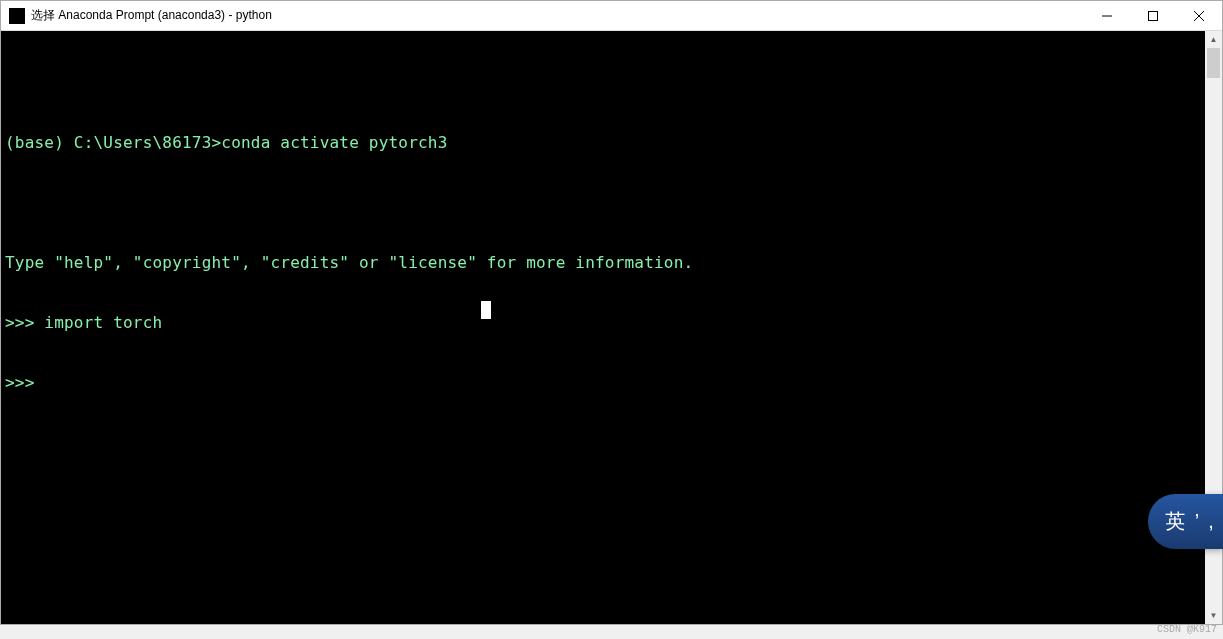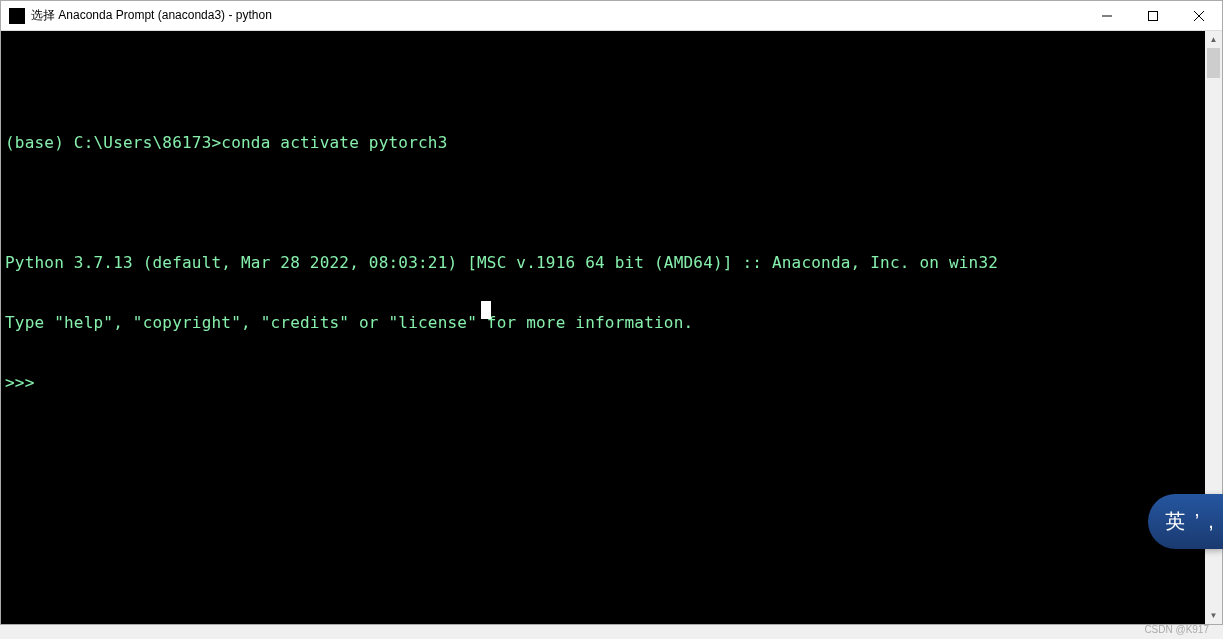--- a/index.html
+++ b/index.html
@@ -132,25 +132,25 @@
       color: #ffffff;
       font-size: 20px;
       box-shadow: 0 2px 6px rgba(0,0,0,0.3);
     }
     .ime-widget .ime-text {
       margin-left: 10px;
       letter-spacing: 2px;
     }
     .watermark {
       position: absolute;
-      right: 14px;
+      right: 6px;
       bottom: 4px;
       font-size: 10px;
       color: #aaaaaa;
-      font-family: Liberation Sans, sans-serif;
+      font-family: Liberation Mono, monospace;
     }
   </style>
 </head>
 <body>
 
 <div class="window">
   <div class="titlebar">
     <div class="titlebar-icon"></div>
     <div class="titlebar-title">选择 Anaconda Prompt (anaconda3) - python</div>
     <div class="titlebar-buttons">
@@ -170,22 +170,22 @@
             <line x1="10" y1="0" x2="0" y2="10" stroke="black" stroke-width="1"></line>
           </svg>
       </div>
     </div>
   </div>
 
   <div class="terminal">
     <div class="line"></div>
     <div class="line">(base) C:\Users\86173&gt;conda activate pytorch3</div>
     <div class="line"></div>
-    <div class="line">Python 3.7.13 (default, Mar 28 2022, 08:03:21) [MSC v.1916 64 bit (AMD64)] :: Anaconda, Inc. on win32</div>
     <div class="line">Type "help", "copyright", "credits" or "license" for more information.</div>
+    <div class="line">&gt;&gt;&gt; import torch</div>
     <div class="line">&gt;&gt;&gt;</div>
     <div class="cursor-block"></div>
   </div>
 
   <div class="scrollbar-v">
     <div class="scrollbar-arrow">▲</div>
     <div class="scrollbar-track">
       <div class="scrollbar-thumb"></div>
     </div>
     <div class="scrollbar-arrow">▼</div>

